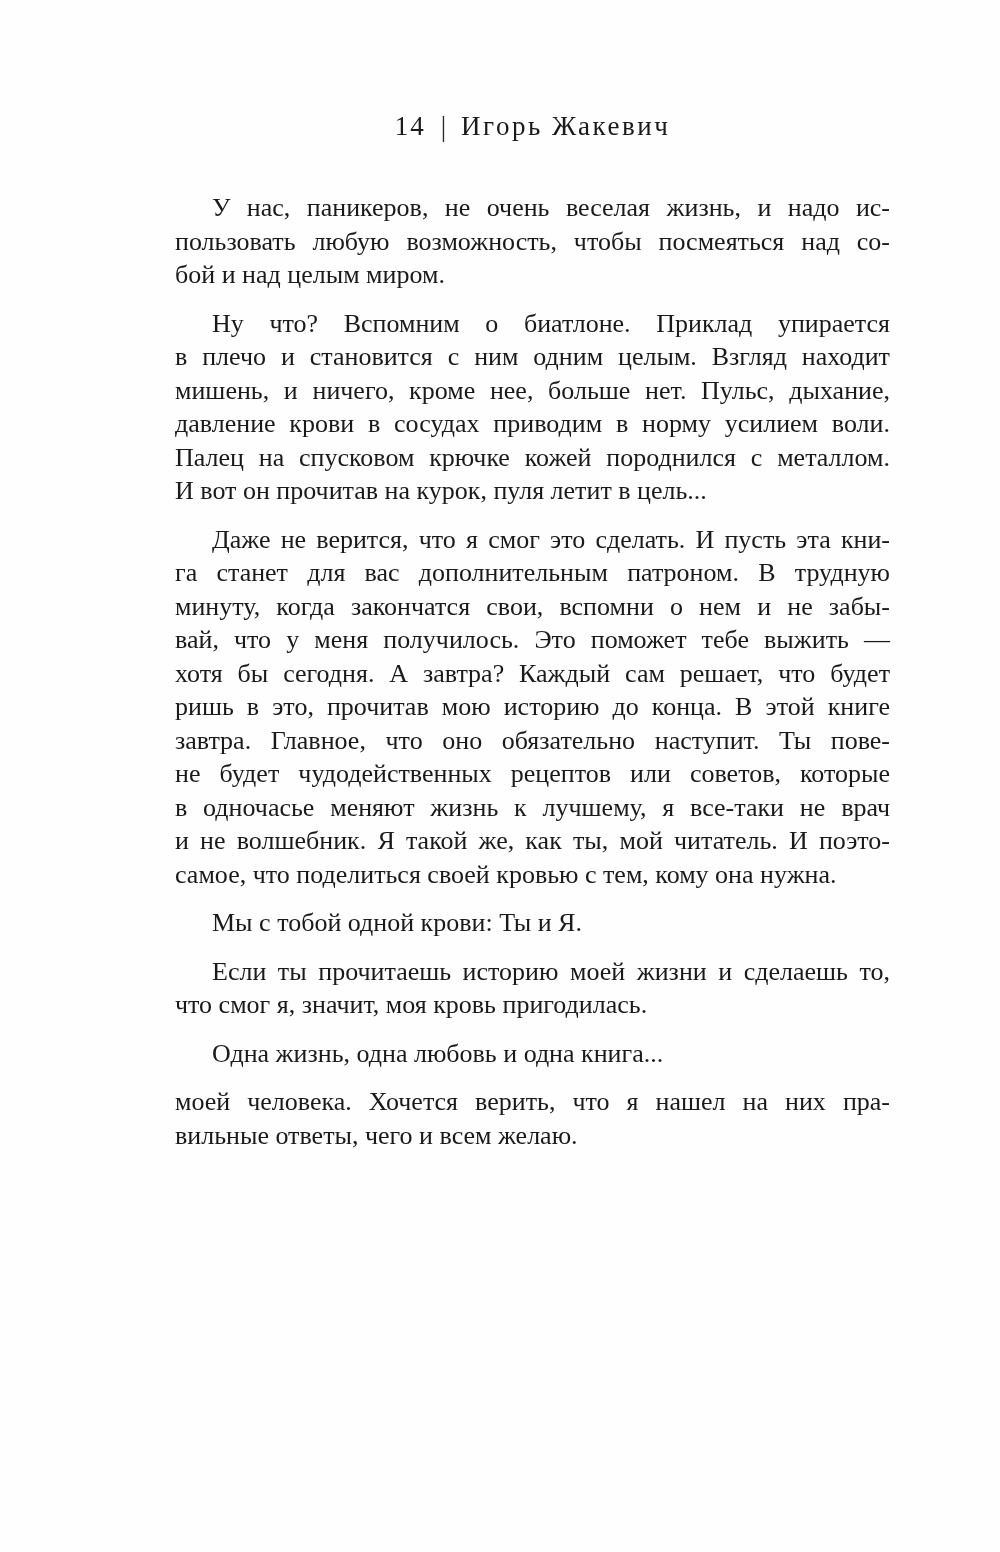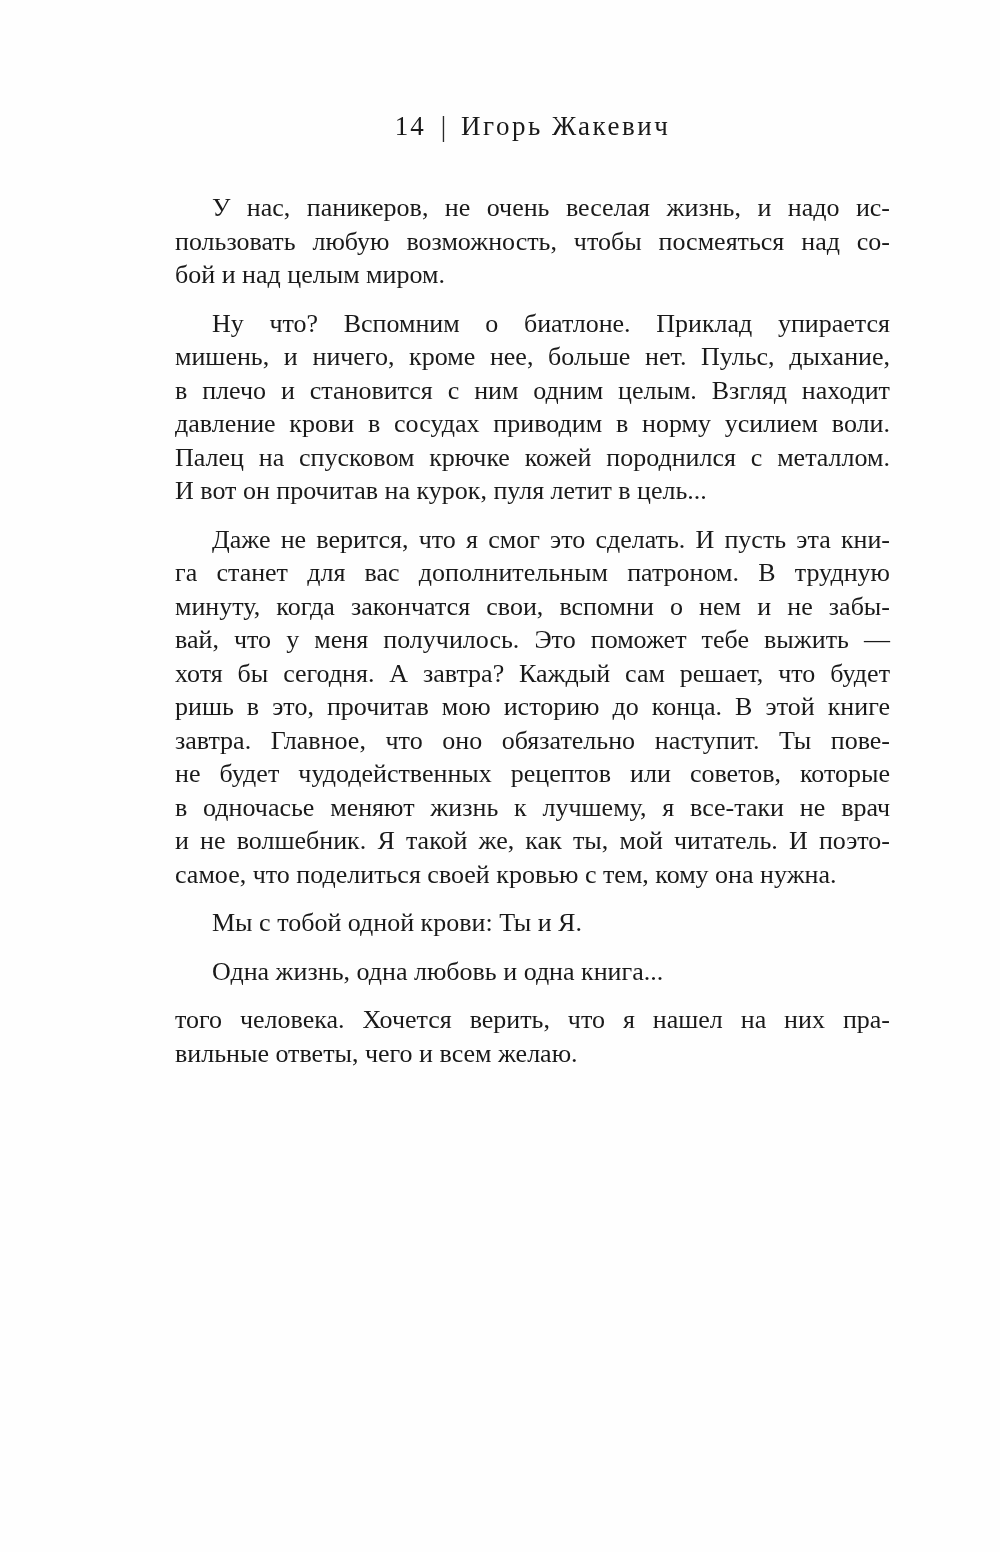--- a/index.html
+++ b/index.html
@@ -70,22 +70,22 @@
     <span class="pgnum">14</span><span class="sep">|</span><span class="author">Игорь Жакевич</span>
   </div>
   <div class="body-text">
       <div class="paragraph">
         <div class="line first">У нас, паникеров, не очень веселая жизнь, и надо ис-</div>
         <div class="line">пользовать любую возможность, чтобы посмеяться над со-</div>
         <div class="line last">бой и над целым миром.</div>
       </div>
       <div class="paragraph">
         <div class="line first">Ну что? Вспомним о биатлоне. Приклад упирается</div>
+        <div class="line">в плечо и становится с ним одним целым. Взгляд находит</div>
         <div class="line">мишень, и ничего, кроме нее, больше нет. Пульс, дыхание,</div>
-        <div class="line">в плечо и становится с ним одним целым. Взгляд находит</div>
         <div class="line">давление крови в сосудах приводим в норму усилием воли.</div>
         <div class="line">Палец на спусковом крючке кожей породнился с металлом.</div>
         <div class="line last">И вот он прочитав на курок, пуля летит в цель...</div>
       </div>
       <div class="paragraph">
         <div class="line first">Даже не верится, что я смог это сделать. И пусть эта кни-</div>
         <div class="line">га станет для вас дополнительным патроном. В трудную</div>
         <div class="line">минуту, когда закончатся свои, вспомни о нем и не забы-</div>
         <div class="line">вай, что у меня получилось. Это поможет тебе выжить —</div>
         <div class="line">хотя бы сегодня. А завтра? Каждый сам решает, что будет</div>
@@ -93,20 +93,24 @@
         <div class="line">завтра. Главное, что оно обязательно наступит. Ты пове-</div>
         <div class="line">не будет чудодейственных рецептов или советов, которые</div>
         <div class="line">в одночасье меняют жизнь к лучшему, я все-таки не врач</div>
         <div class="line">и не волшебник. Я такой же, как ты, мой читатель. И поэто-</div>
         <div class="line last">самое, что поделиться своей кровью с тем, кому она нужна.</div>
       </div>
       <div class="paragraph">
         <div class="line first last">Мы с тобой одной крови: Ты и Я.</div>
       </div>
       <div class="paragraph">
+        <div class="line first">Если ты прочитаешь историю моей жизни и сделаешь то,</div>
+        <div class="line last">что смог я, значит, моя кровь пригодилась.</div>
+      </div>
+      <div class="paragraph">
         <div class="line first last">Одна жизнь, одна любовь и одна книга...</div>
       </div>
       <div class="paragraph">
-        <div class="line">того человека. Хочется верить, что я нашел на них пра-</div>
+        <div class="line">моей человека. Хочется верить, что я нашел на них пра-</div>
         <div class="line last">вильные ответы, чего и всем желаю.</div>
       </div>
     </div>
 </div>
 
 </body></html>

